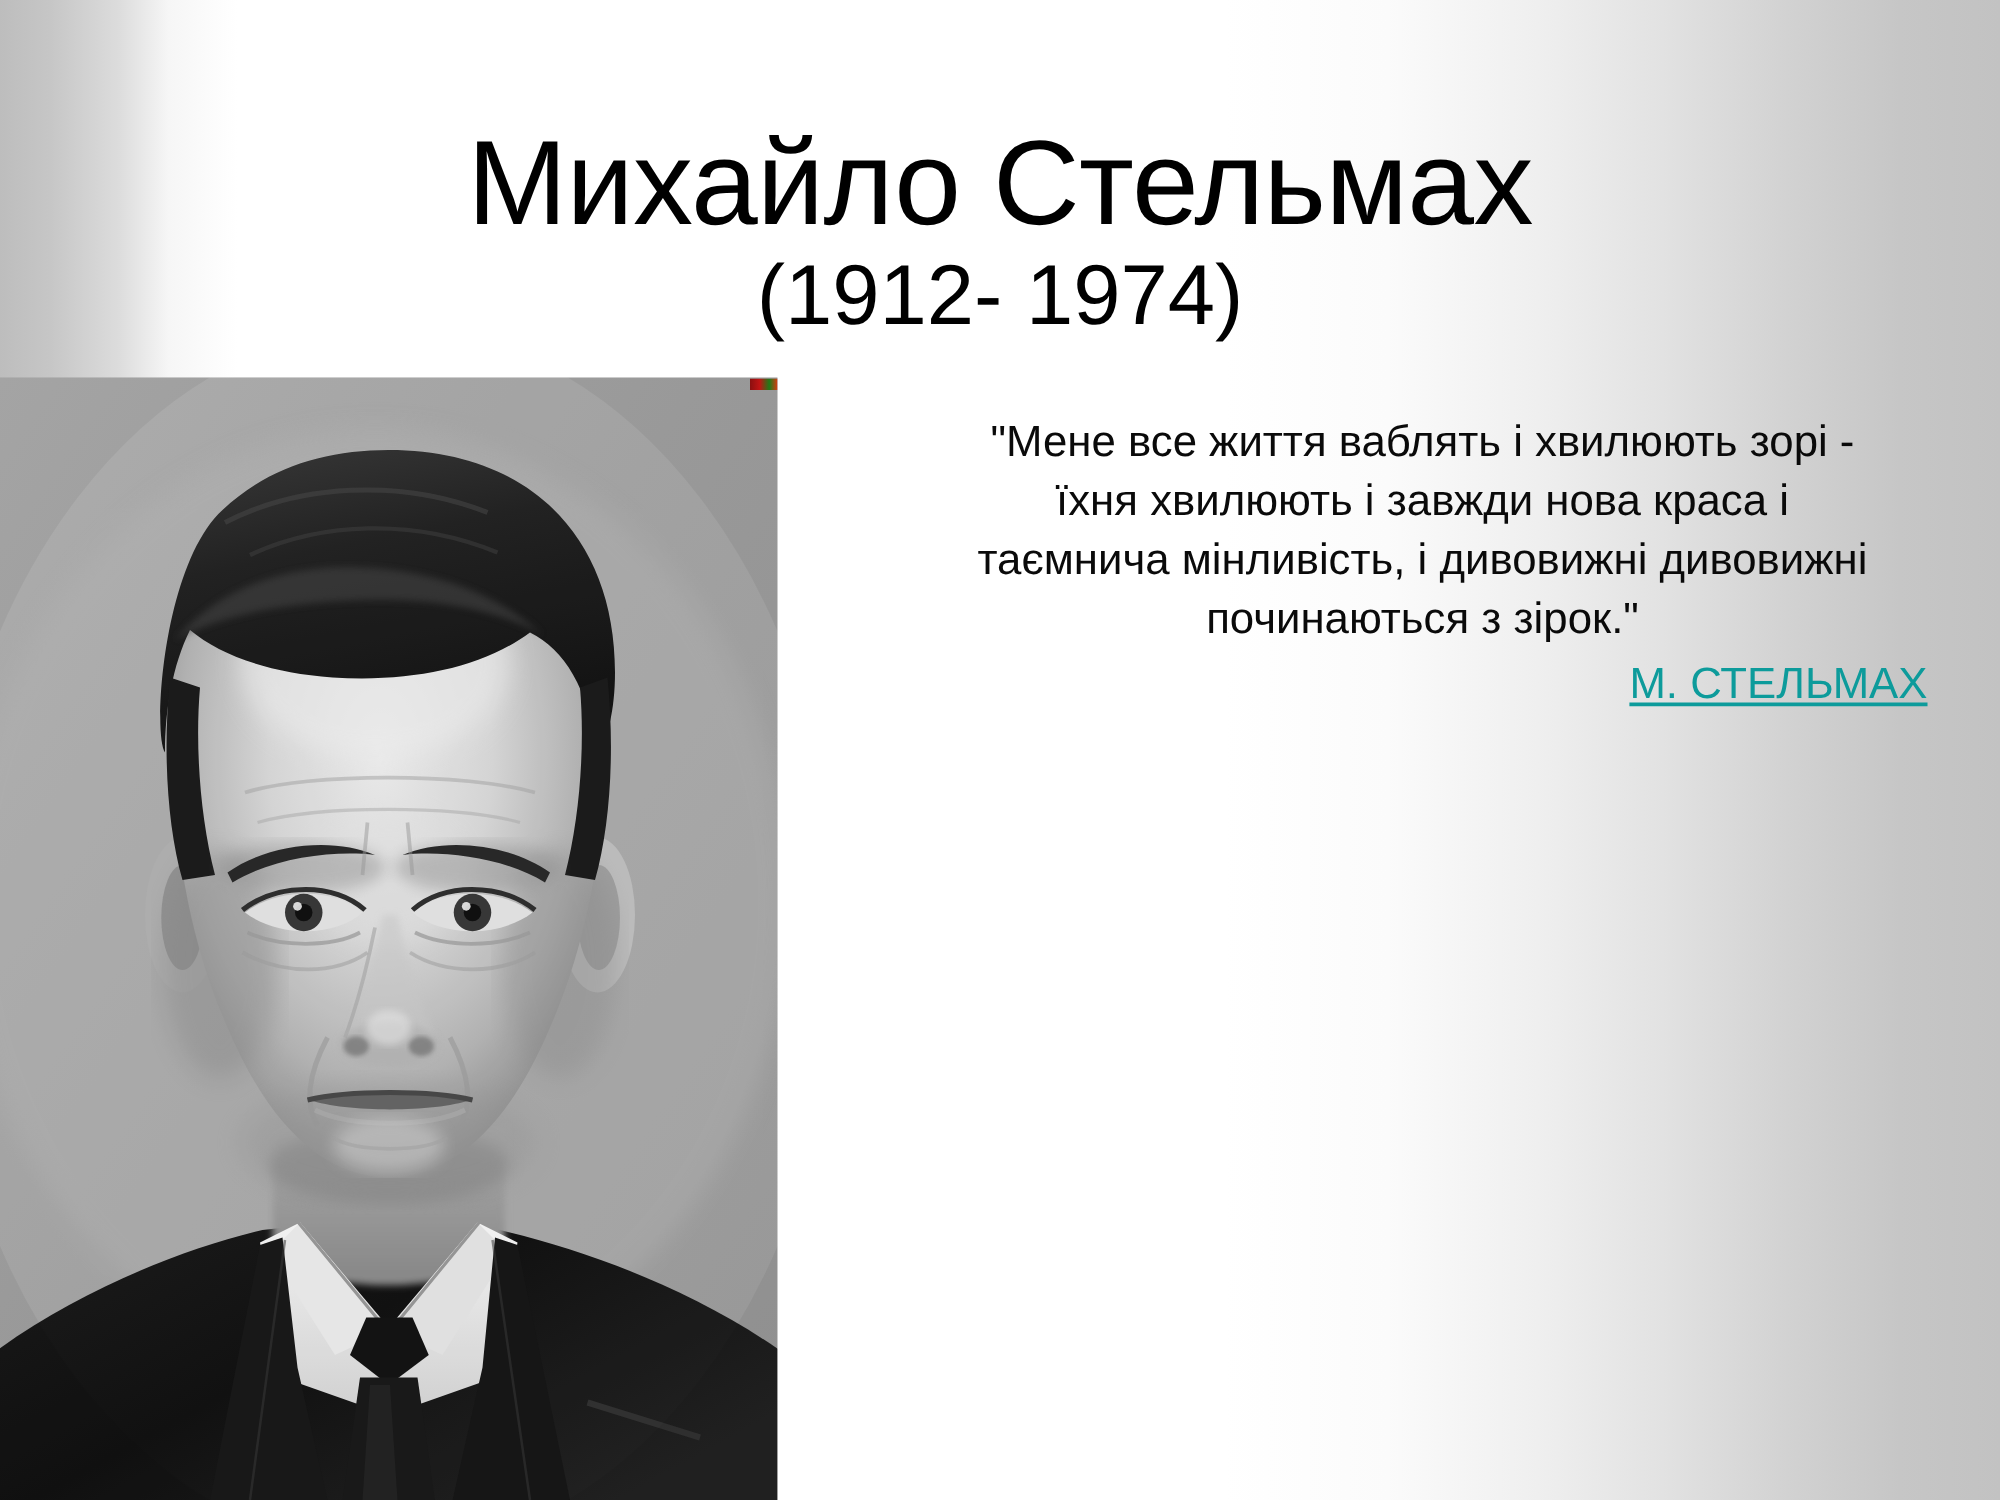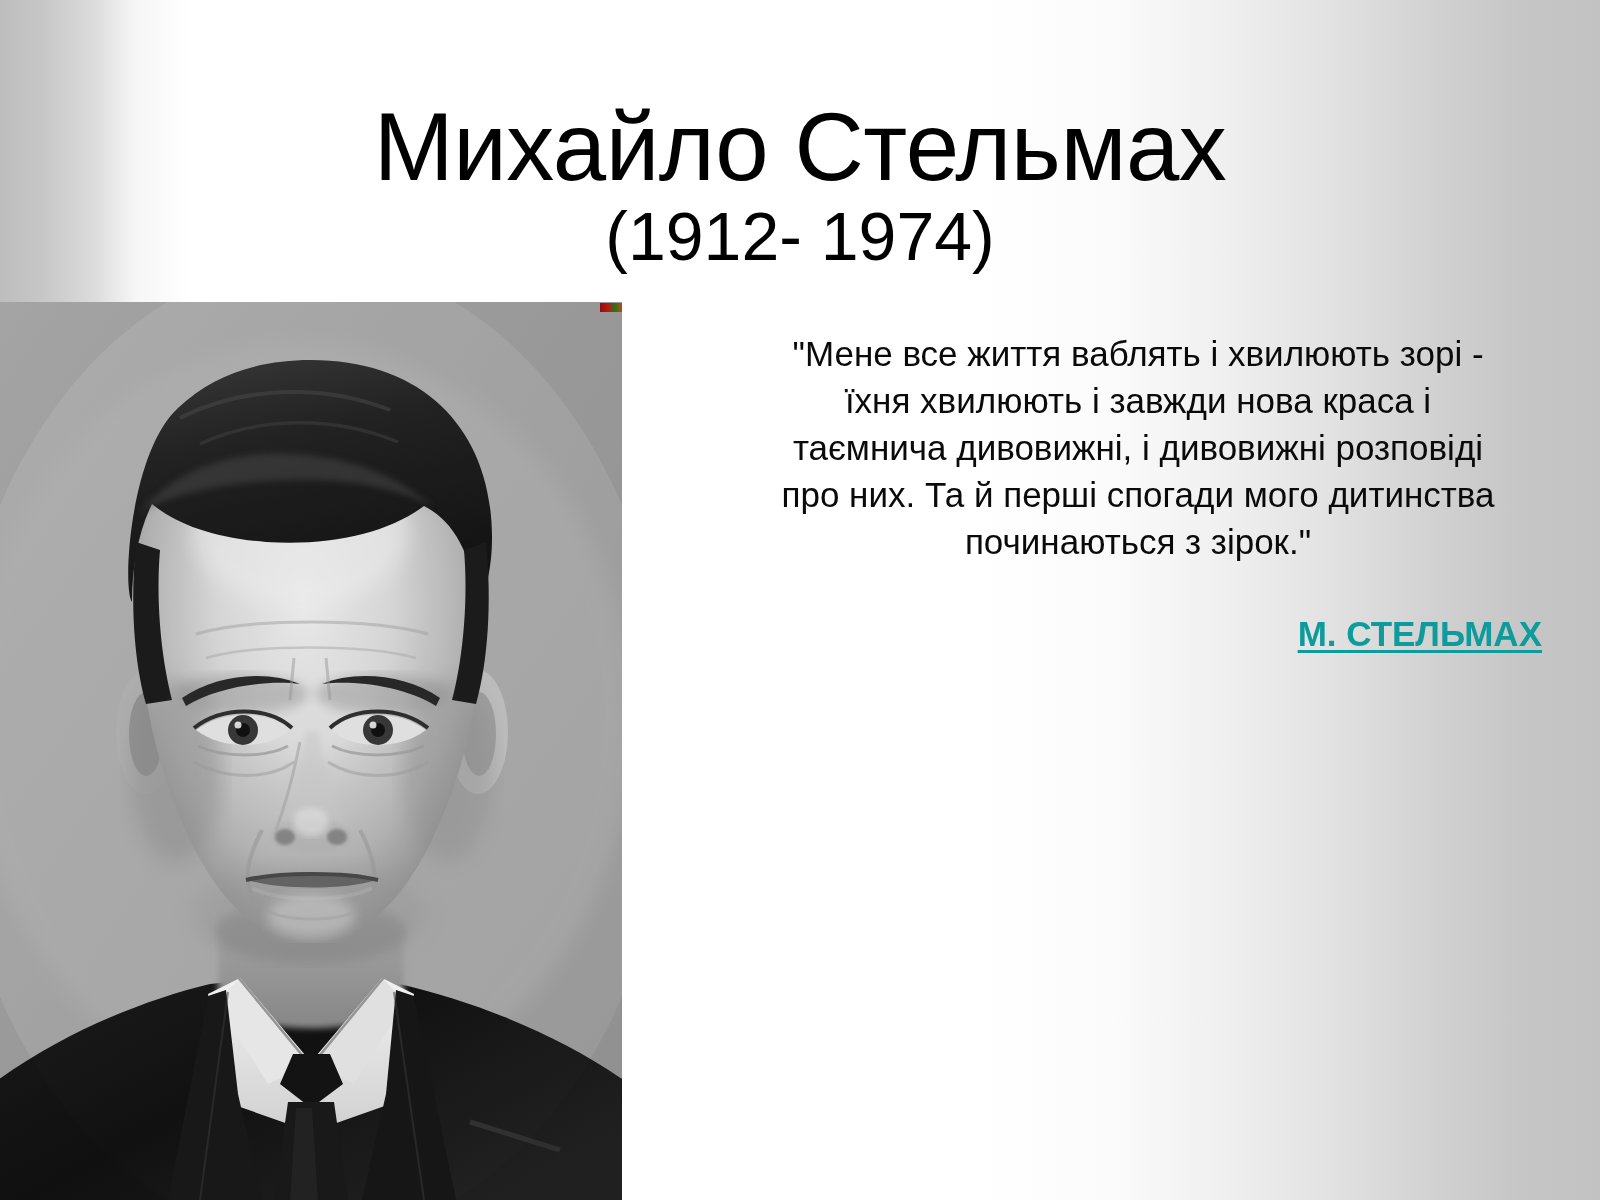--- a/index.html
+++ b/index.html
@@ -109,27 +109,26 @@
   }
   .quote-attrib-row {
     margin-top: 7px;
     text-align: right;
     padding-right: 6px;
   }
   .quote-attrib {
     display: inline-block;
     font-size: 35px;
     line-height: 44px;
-    font-weight: 700;
+    font-weight: 400;
     color: #0d9b9b;
     text-decoration: underline;
     text-underline-offset: 4px;
     cursor: pointer;
     white-space: nowrap;
-    margin-top: 40px;
   }
 </style>
 </head>
 <body>
 
 <div class="slide">
 
   <div class="title-block">
     <span class="title-main">Михайло Стельмах</span>
     <span class="title-sub">(1912- 1974)</span>
@@ -296,22 +295,21 @@
       <rect x="0" y="0" width="622" height="898" fill="#000000" opacity="0.035"></rect>
       <ellipse cx="311" cy="449" rx="430" ry="560" fill="none" stroke="#000000" stroke-width="140" opacity="0.05"></ellipse>
     </svg>
     <div class="photo-artifact"></div>
   </div>
 
   <div class="quote-block">
     <p class="quote-text">
       <span class="qline">"Мене все життя ваблять і хвилюють зорі -</span>
       <span class="qline">їхня хвилюють і завжди нова краса і</span>
-      <span class="qline">таємнича дивовижні, і дивовижні розповіді</span>
-      <span class="qline">про них. Та й перші спогади мого дитинства</span>
+      <span class="qline">таємнича мінливість, і дивовижні дивовижні</span>
       <span class="qline">починаються з зірок."</span>
     </p>
     <div class="quote-attrib-row">
       <a class="quote-attrib">М. СТЕЛЬМАХ</a>
     </div>
   </div>
 
 </div>
 
 </body></html>

